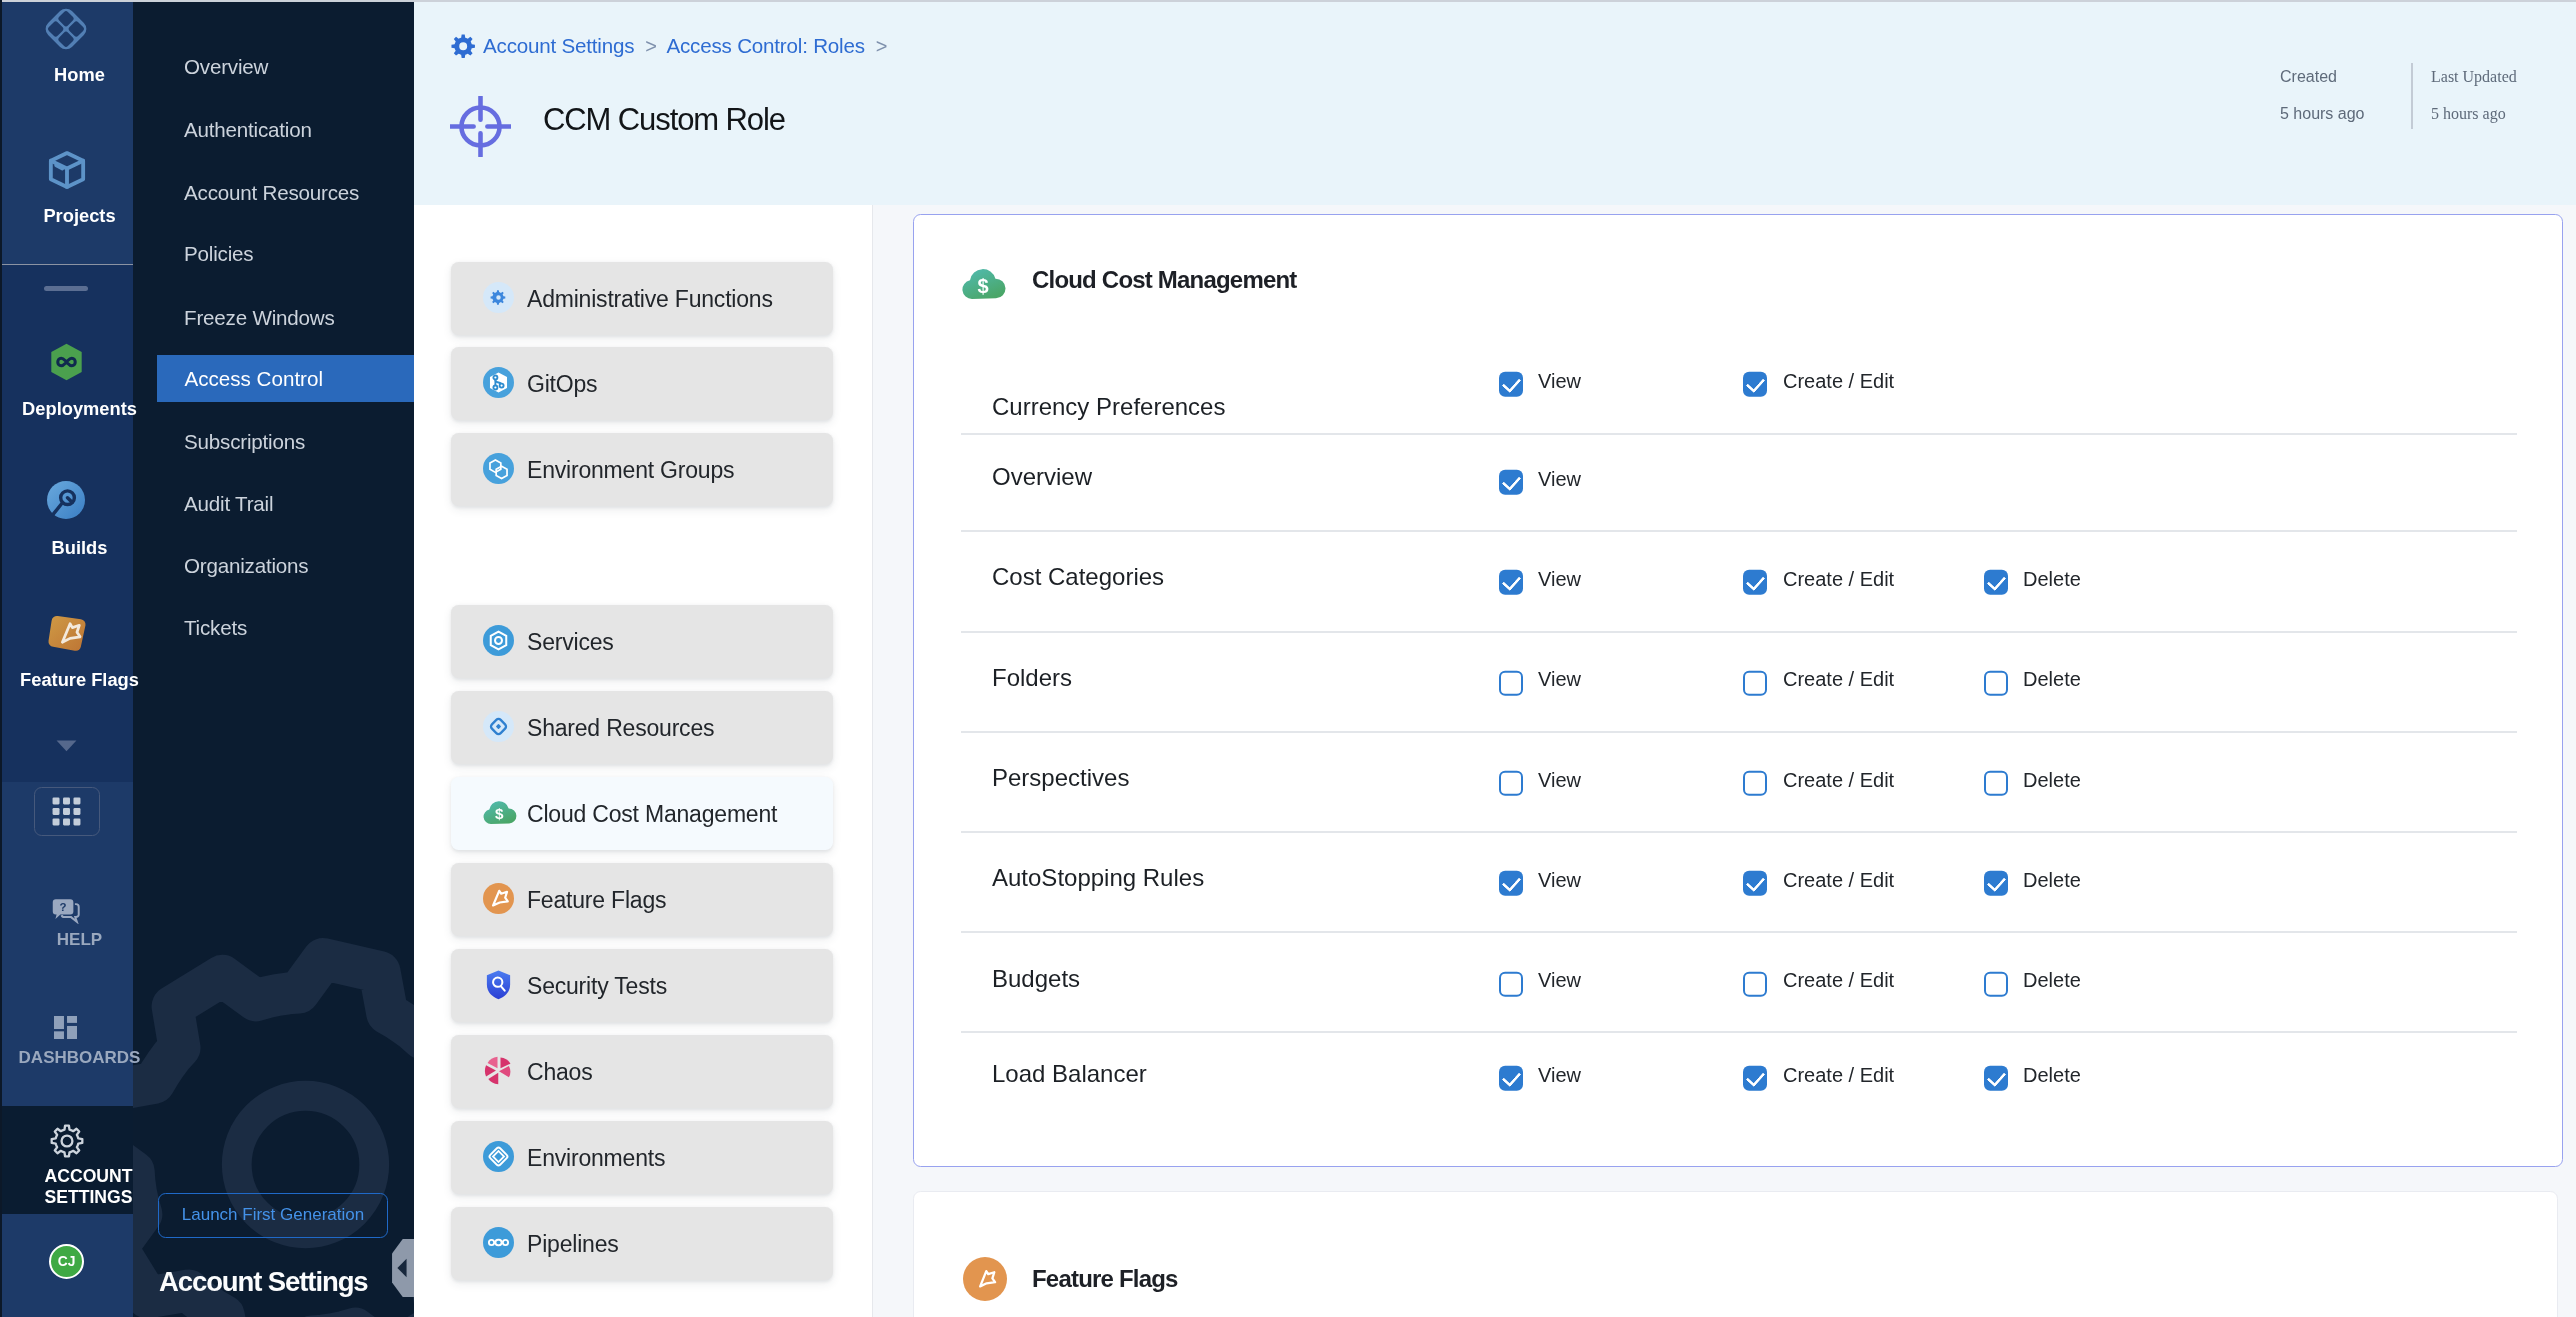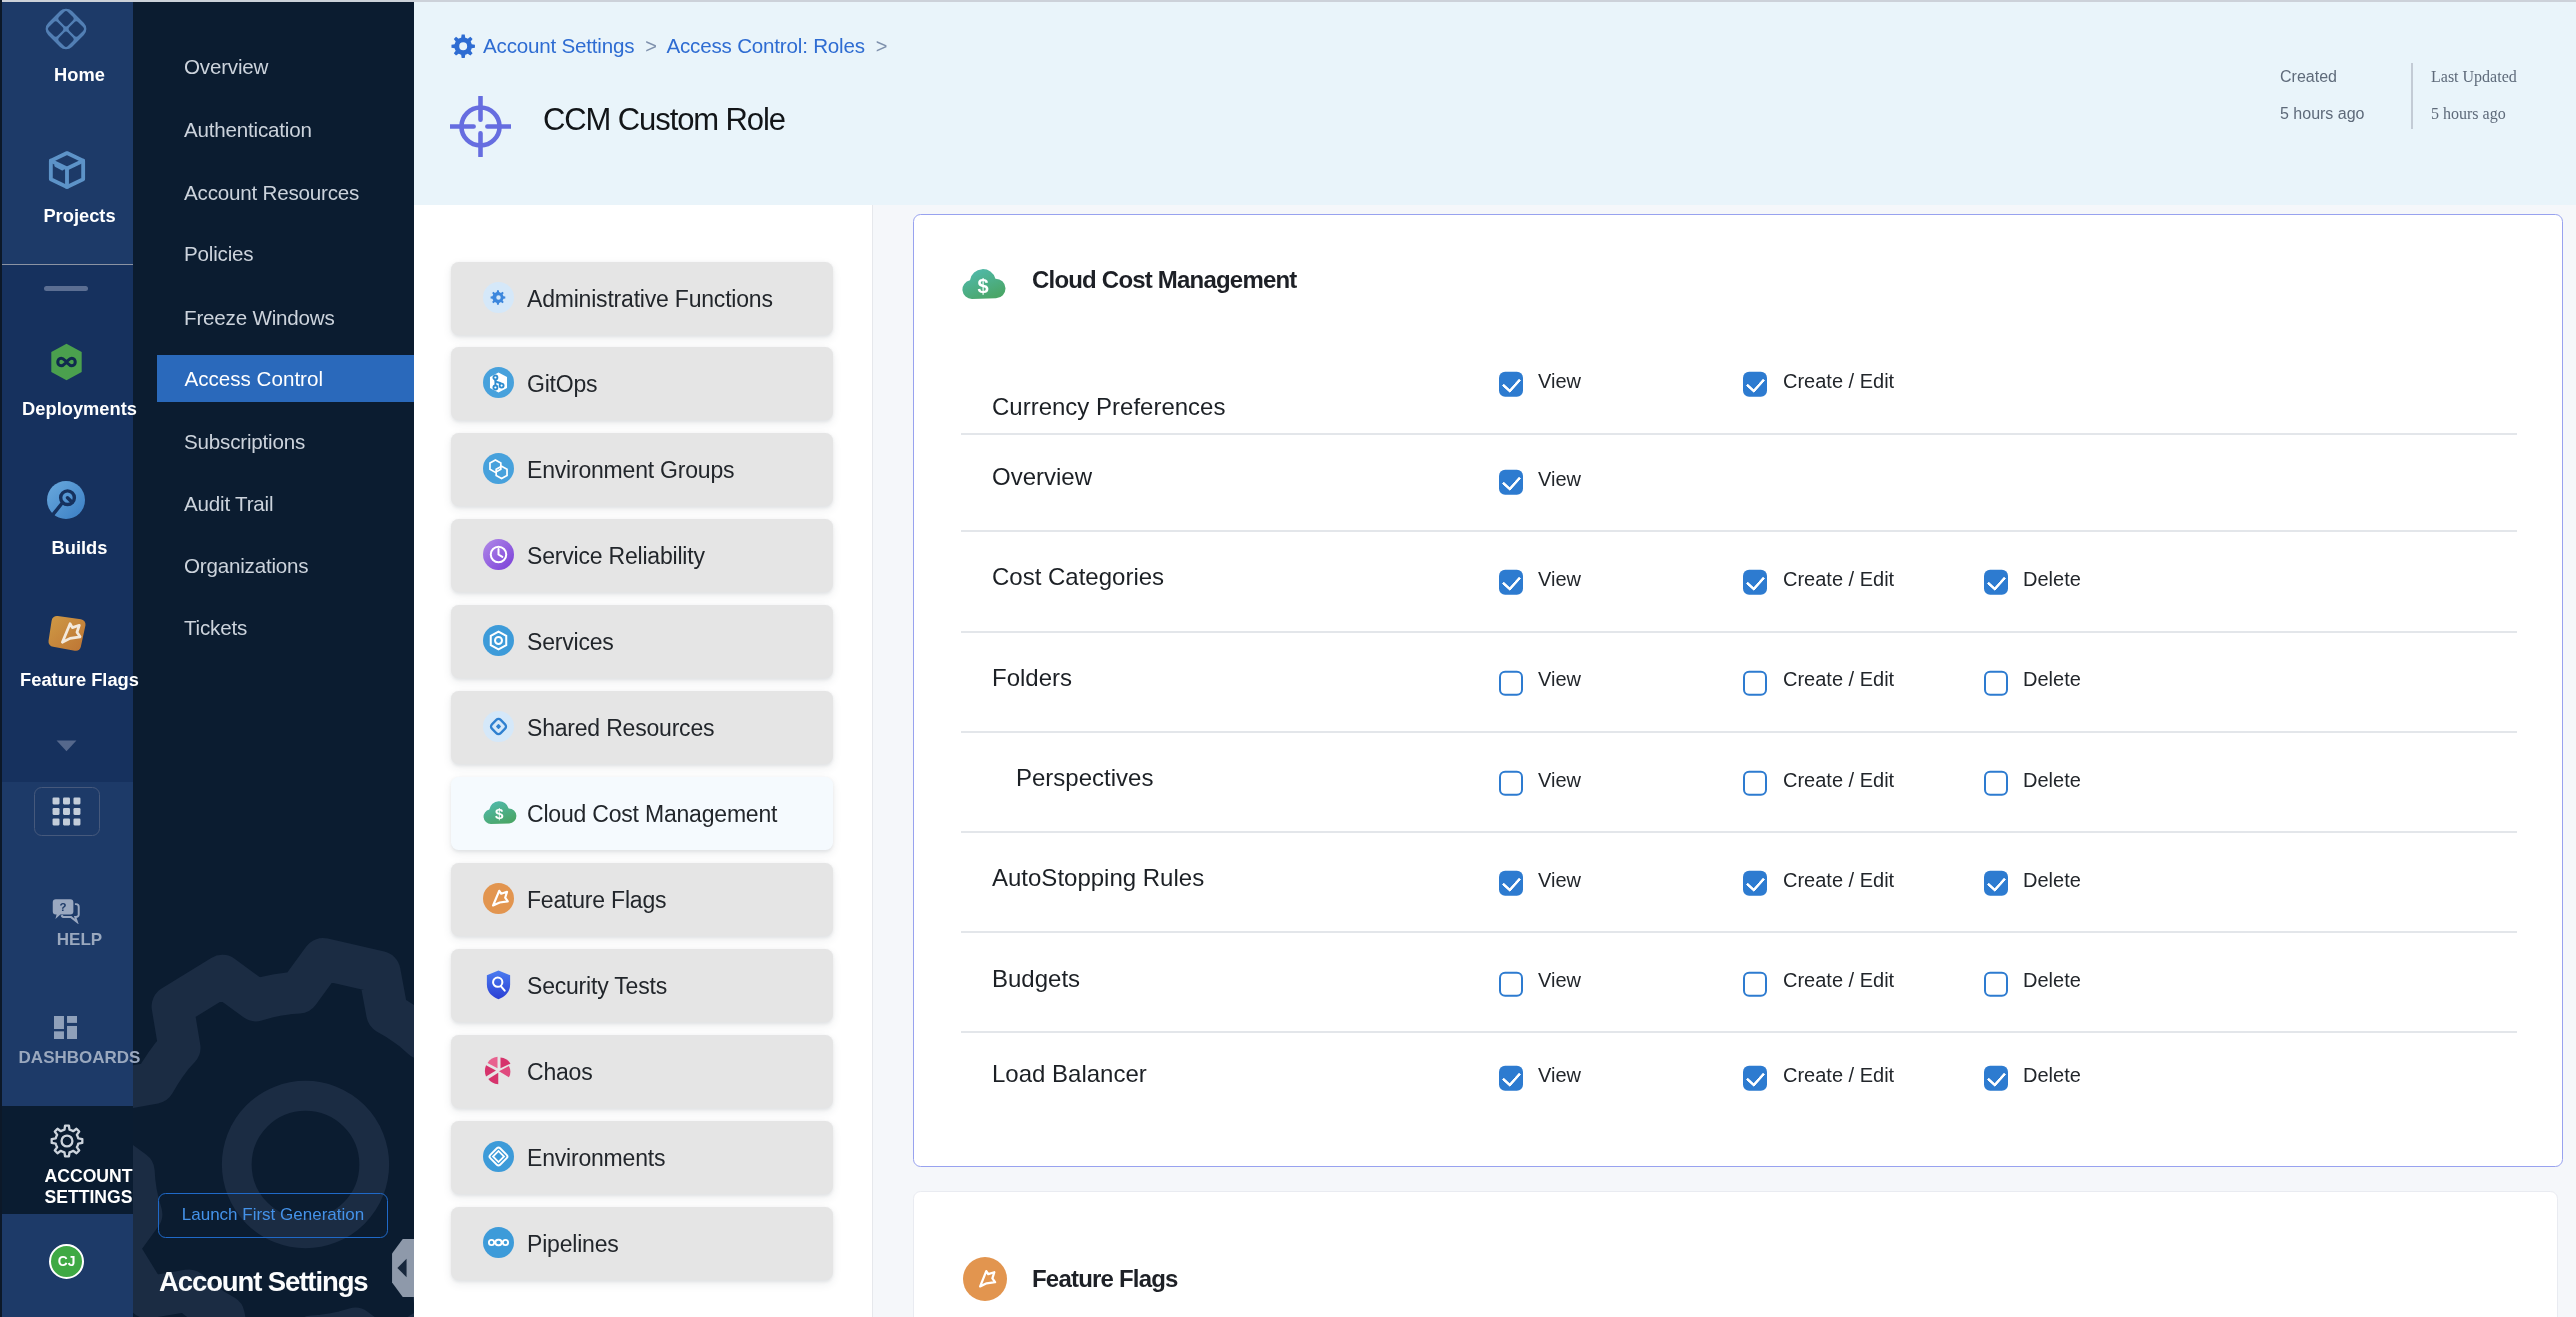--- a/index.html
+++ b/index.html
@@ -243,34 +243,20 @@
       <div class="rescard" style="top:228px;">
         <div class="ric"><svg width="31" height="31" viewBox="0 0 40 40">
               <circle cx="20" cy="20" r="20" fill="#47a1dc"></circle>
               <g fill="none" stroke="#fff" stroke-width="2.2">
                 <path d="M16 9 L23 13 L23 21 L16 25 L9 21 L9 13 Z"></path>
                 <path d="M24 17 L31 21 L31 29 L24 33 L17 29 L17 21 Z"></path>
               </g>
             </svg></div>
         <div class="rlabel">Environment Groups</div>
       </div>
-      <div class="rescard" style="top:314px;">
-        <div class="ric"><svg width="31" height="31" viewBox="0 0 40 40">
-              <defs>
-                <linearGradient id="srg" x1="0" y1="0" x2="1" y2="1">
-                  <stop offset="0" stop-color="#b18ae8"></stop>
-                  <stop offset="1" stop-color="#7a3ed8"></stop>
-                </linearGradient>
-              </defs>
-              <circle cx="20" cy="20" r="20" fill="url(#srg)"></circle>
-              <circle cx="20" cy="20" r="10" fill="none" stroke="#fff" stroke-width="2.6"></circle>
-              <path d="M20 13 L20 20 L25 23" fill="none" stroke="#fff" stroke-width="2.6" stroke-linecap="round"></path>
-            </svg></div>
-        <div class="rlabel">Service Reliability</div>
-      </div>
       <div class="rescard" style="top:400px;">
         <div class="ric"><svg width="31" height="31" viewBox="0 0 40 40">
               <circle cx="20" cy="20" r="20" fill="#3d9bd9"></circle>
               <path d="M20 8.5 L30 14 L30 26 L20 31.5 L10 26 L10 14 Z" fill="none" stroke="#fff" stroke-width="2.6"></path>
               <circle cx="20" cy="20" r="4.5" fill="none" stroke="#fff" stroke-width="2.6"></circle>
             </svg></div>
         <div class="rlabel">Services</div>
       </div>
       <div class="rescard" style="top:486px;">
         <div class="ric"><svg width="31" height="31" viewBox="0 0 40 40">
@@ -389,21 +375,21 @@
 
         <div class="prow-label" style="top:463px;">Folders</div>
         <div class="cb off" style="left:585px;top:468px;"></div>
           <div class="cblabel" style="left:624px;top:464px;">View</div>
         <div class="cb off" style="left:829px;top:468px;"></div>
           <div class="cblabel" style="left:869px;top:464px;">Create / Edit</div>
         <div class="cb off" style="left:1070px;top:468px;"></div>
           <div class="cblabel" style="left:1109px;top:464px;">Delete</div>
         <div class="pdiv" style="top:516px;"></div>
 
-        <div class="prow-label" style="top:563px;margin-left:24px;">Perspectives</div>
+        <div class="prow-label" style="top:563px;">Perspectives</div>
         <div class="cb off" style="left:585px;top:568px;"></div>
           <div class="cblabel" style="left:624px;top:565px;">View</div>
         <div class="cb off" style="left:829px;top:568px;"></div>
           <div class="cblabel" style="left:869px;top:565px;">Create / Edit</div>
         <div class="cb off" style="left:1070px;top:568px;"></div>
           <div class="cblabel" style="left:1109px;top:565px;">Delete</div>
         <div class="pdiv" style="top:616px;"></div>
 
         <div class="prow-label" style="top:663px;">AutoStopping Rules</div>
         <div class="cb on" style="left:585px;top:668px;"></div>

